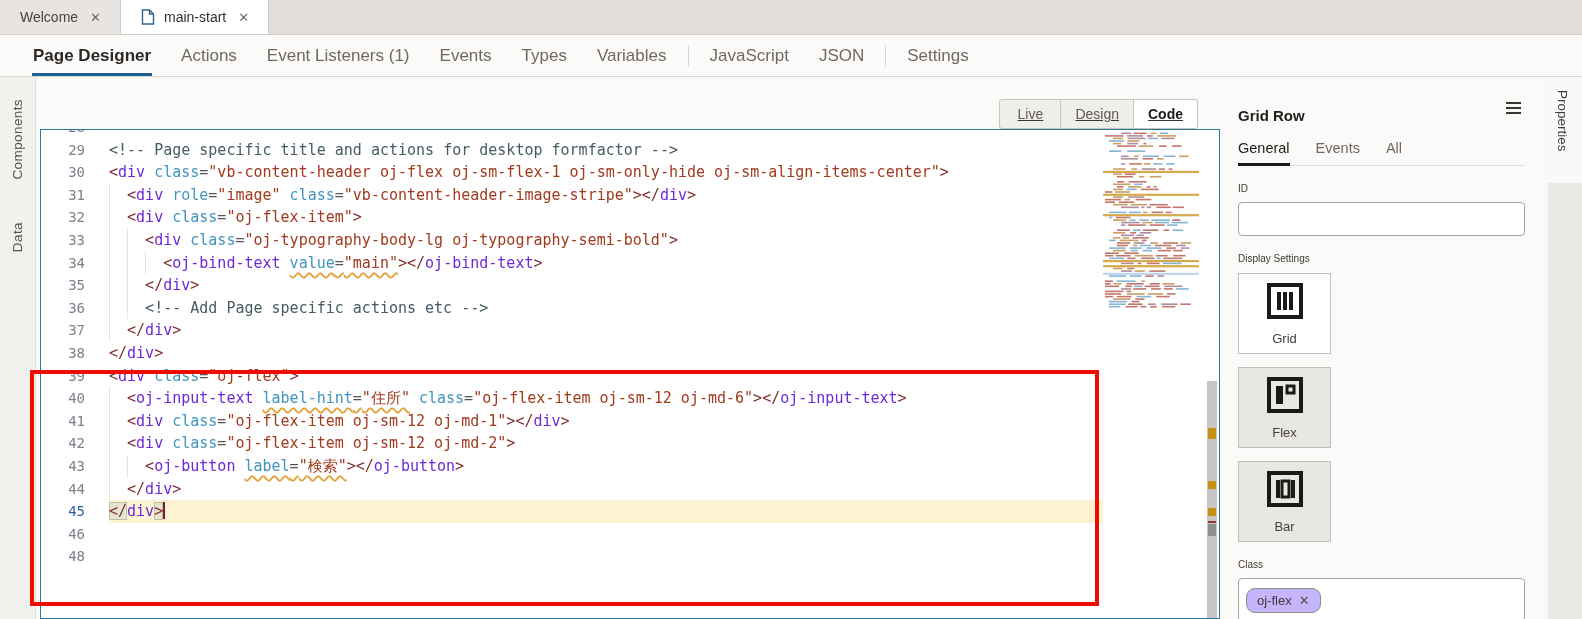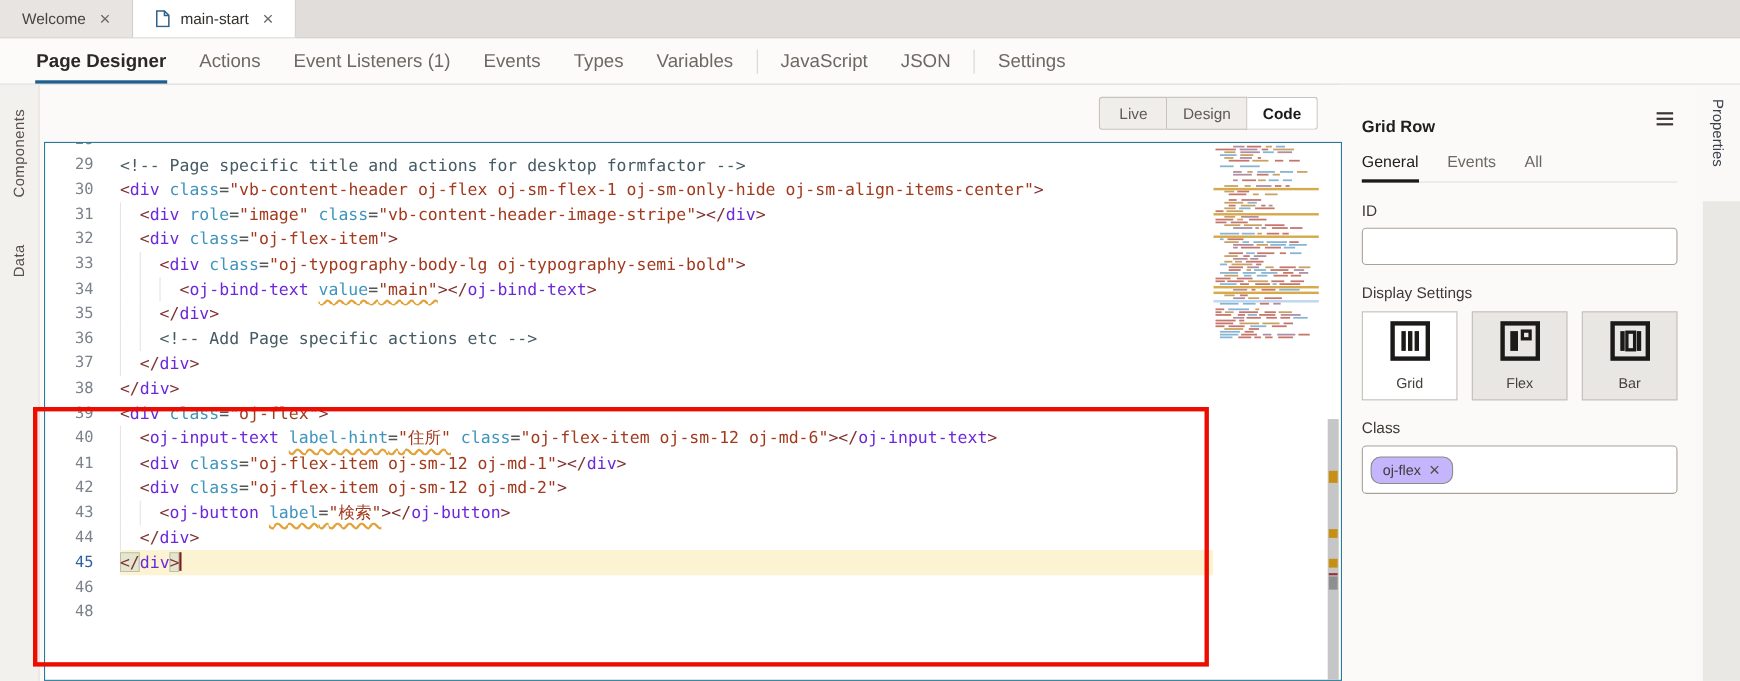--- a/index.html
+++ b/index.html
@@ -26,22 +26,22 @@
   .mdivider { width:1px; height:22px; background:#d7d3cf; margin:0 6px; }
 
   
   .main { display:flex; height:542px; }
   .leftrail { width:36px; background:#f3f1ee; border-right:1px solid #e3e0dc;
     display:flex; flex-direction:column; align-items:center; padding-top:22px; gap:42px; }
   .railtext { writing-mode:vertical-rl; transform:rotate(180deg); font-size:13.5px;
     color:#55504a; letter-spacing:.4px; cursor:pointer; }
 
   .center { width:1184px; display:flex; flex-direction:column; position:relative; }
-  .toolbar { height:52px; display:flex; align-items:center; justify-content:flex-end;
-    padding-right:22px; }
+  .toolbar { height:52px; display:flex; align-items:flex-end; justify-content:flex-end;
+    padding-right:22px;text-decoration:underline; }
   .segmented { display:flex; }
   .segbtn { min-width:62px; padding:6px 14px; text-align:center; font-size:14px;
     color:#5f5a54; background:#f0eeeb; border:1px solid #c7c3be; cursor:pointer; }
   .segbtn + .segbtn { border-left:none; }
   .segbtn:first-child { border-radius:3px 0 0 3px; }
   .segbtn:last-child  { border-radius:0 3px 3px 0; }
   .segbtn.active { background:#ffffff; color:#1c1a18; font-weight:bold; }
 
   
   .editorwrap { position:relative; flex:1; padding:0 0 0 4px; }
@@ -80,24 +80,24 @@
   .props { width:322px; padding:14px 17px 0 18px; background:#fbfaf8; }
   .phead { display:flex; align-items:center; justify-content:space-between; }
   .ptitle { font-size:15px; font-weight:bold; color:#201e1b;margin-top:16px; }
   .hamburger { display:flex; flex-direction:column; gap:3px; cursor:pointer; padding:4px; }
   .hamburger span { width:15px; height:2px; background:#3a3632; }
   .ptabs { display:flex; gap:26px; margin-top:16px; border-bottom:1px solid #e2dfdb; }
   .ptab { position:relative; padding-bottom:9px; font-size:14.5px; color:#6d6862; cursor:pointer; }
   .ptab.active { color:#24221f; }
   .ptab.active::after { content:""; position:absolute; left:0; right:0; bottom:-1px;
     height:3px; background:#1c1a18; }
-  .flabel { margin-top:17px; font-size:14px; color:#3e3a35; }
+  .flabel { margin-top:17px; font-size:10px; color:#3e3a35; }
   .finput { margin-top:8px; width:287px; height:34px; border:1px solid #a8a29b;
     border-radius:4px; background:#fff; font-size:13px; padding:0 8px; }
-  .dispgrid { display:flex; gap:13px; margin-top:9px; }
+  .dispgrid { display:flex; gap:13px; margin-top:9px;flex-direction:column; }
   .dbtn { width:93px; height:81px; border:1px solid #c3beb8; background:#fff;
     display:flex; flex-direction:column; align-items:center; justify-content:center;
     gap:7px; cursor:pointer; }
   .dbtn.pressed { background:#e9e7e3; }
   .dbtn .dlabel { font-size:13px; color:#45413c; }
   .chipbox { margin-top:8px; width:287px; height:44px; border:1px solid #a8a29b;
     border-radius:4px; background:#fff; display:flex; align-items:center; padding:0 7px; }
   .chip { display:inline-flex; align-items:center; gap:7px; border:1px solid #8f8a83;
     border-radius:9px; padding:4px 10px; font-size:13px; color:#3f3b37; background:#c4b5fd; }
   .chip .x { color:#55504a; cursor:pointer; }

